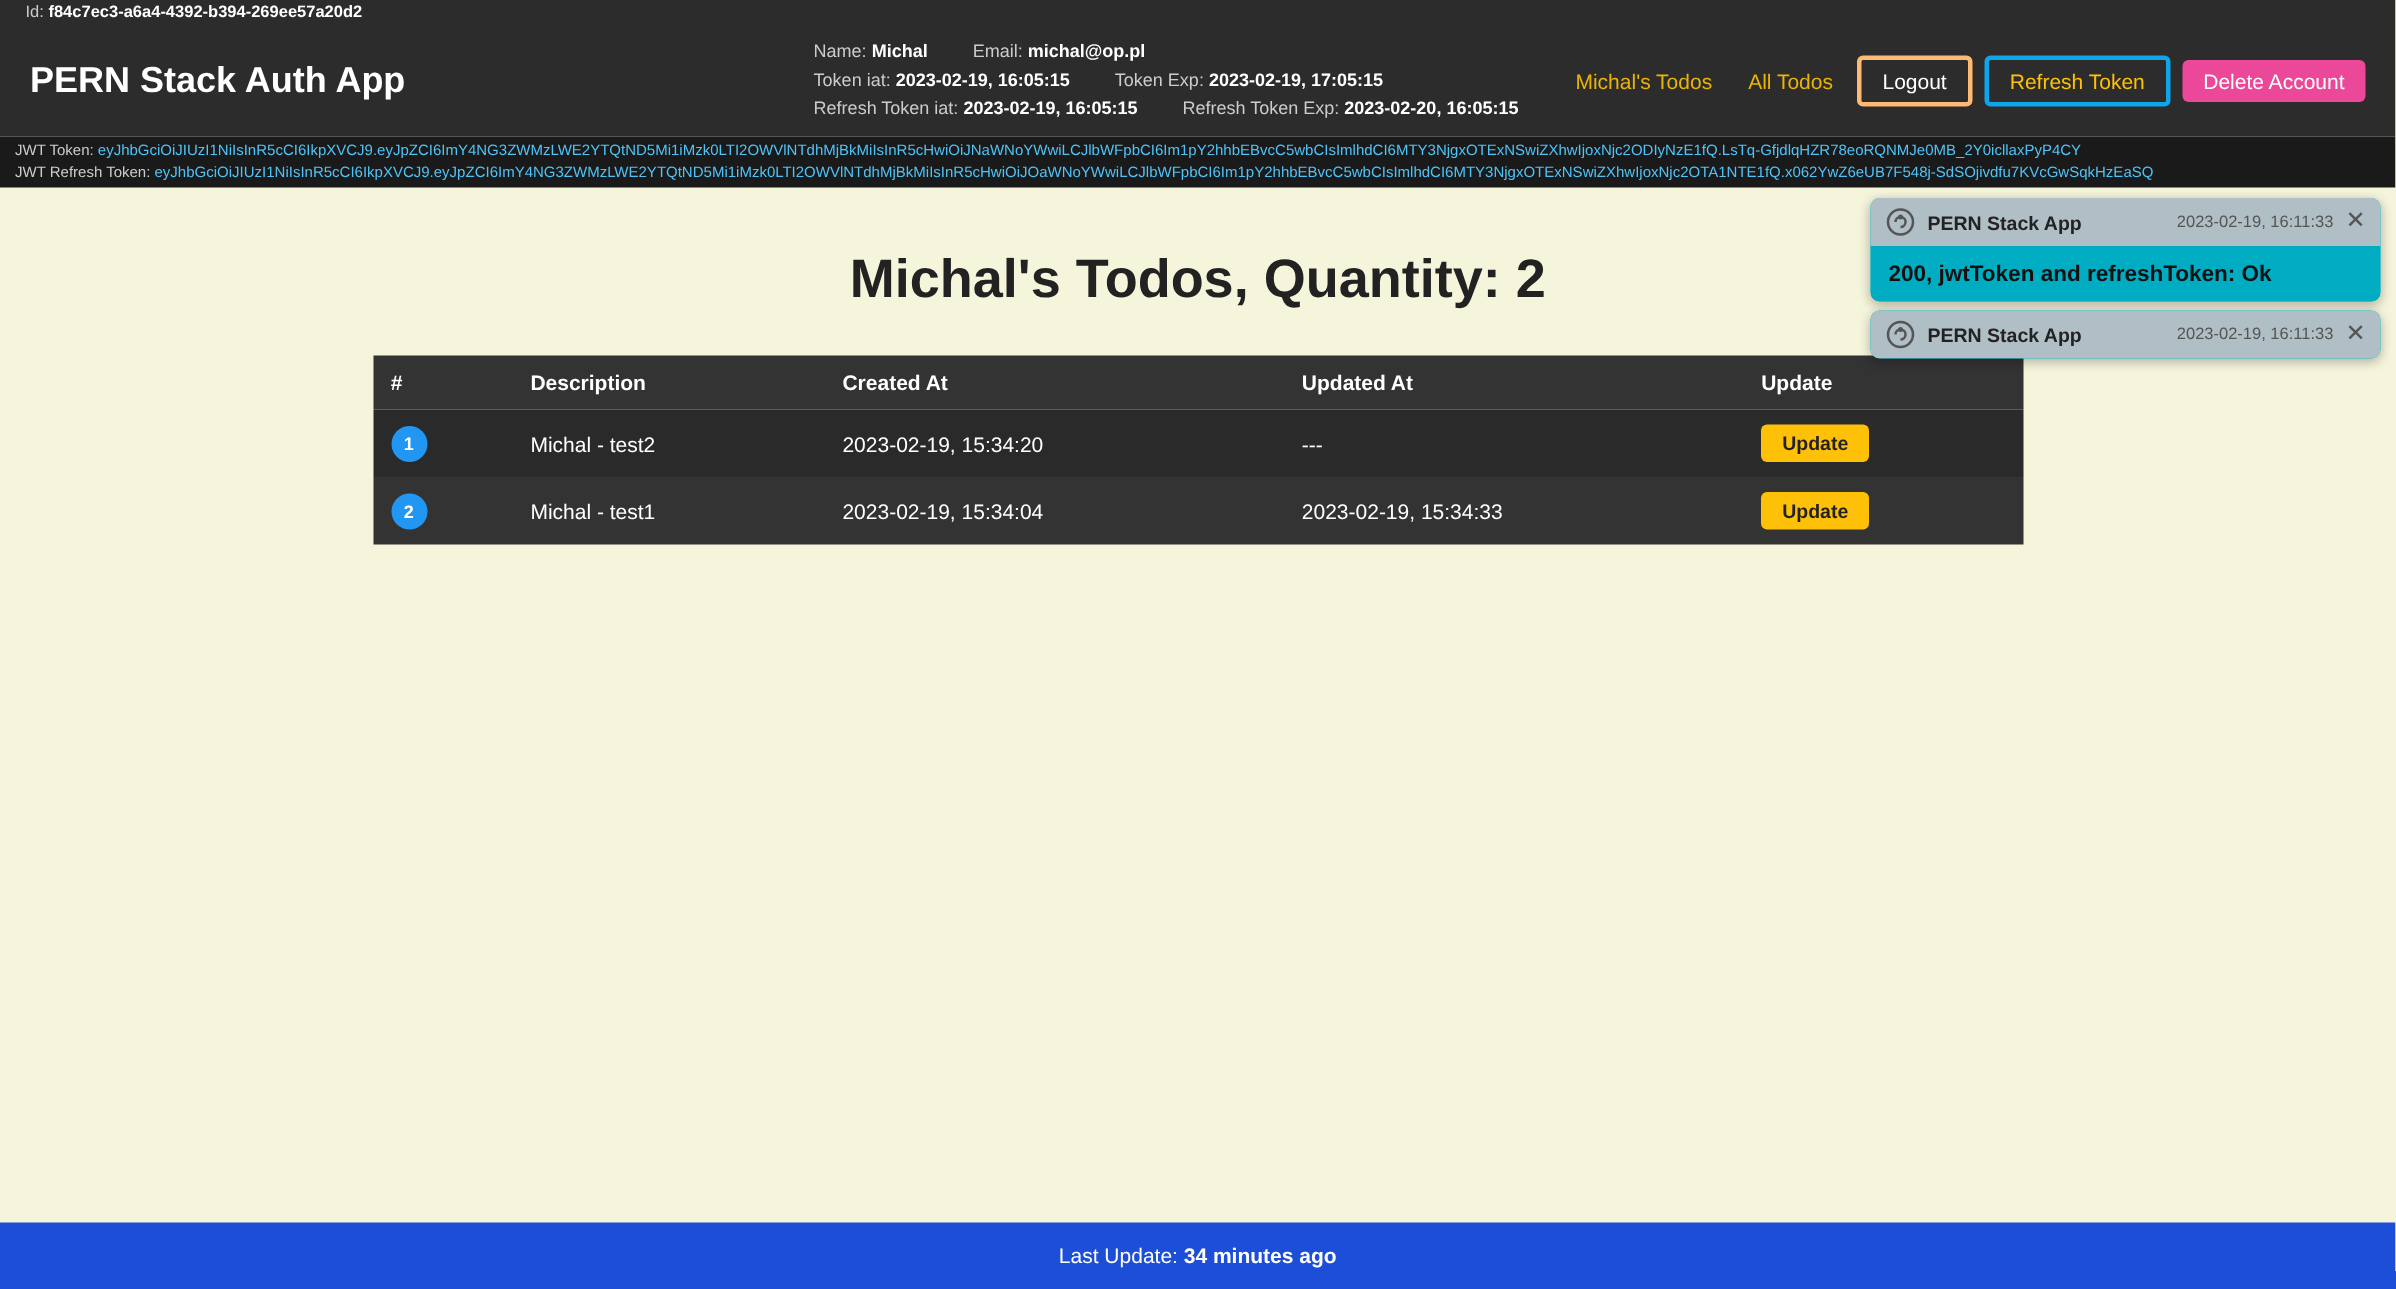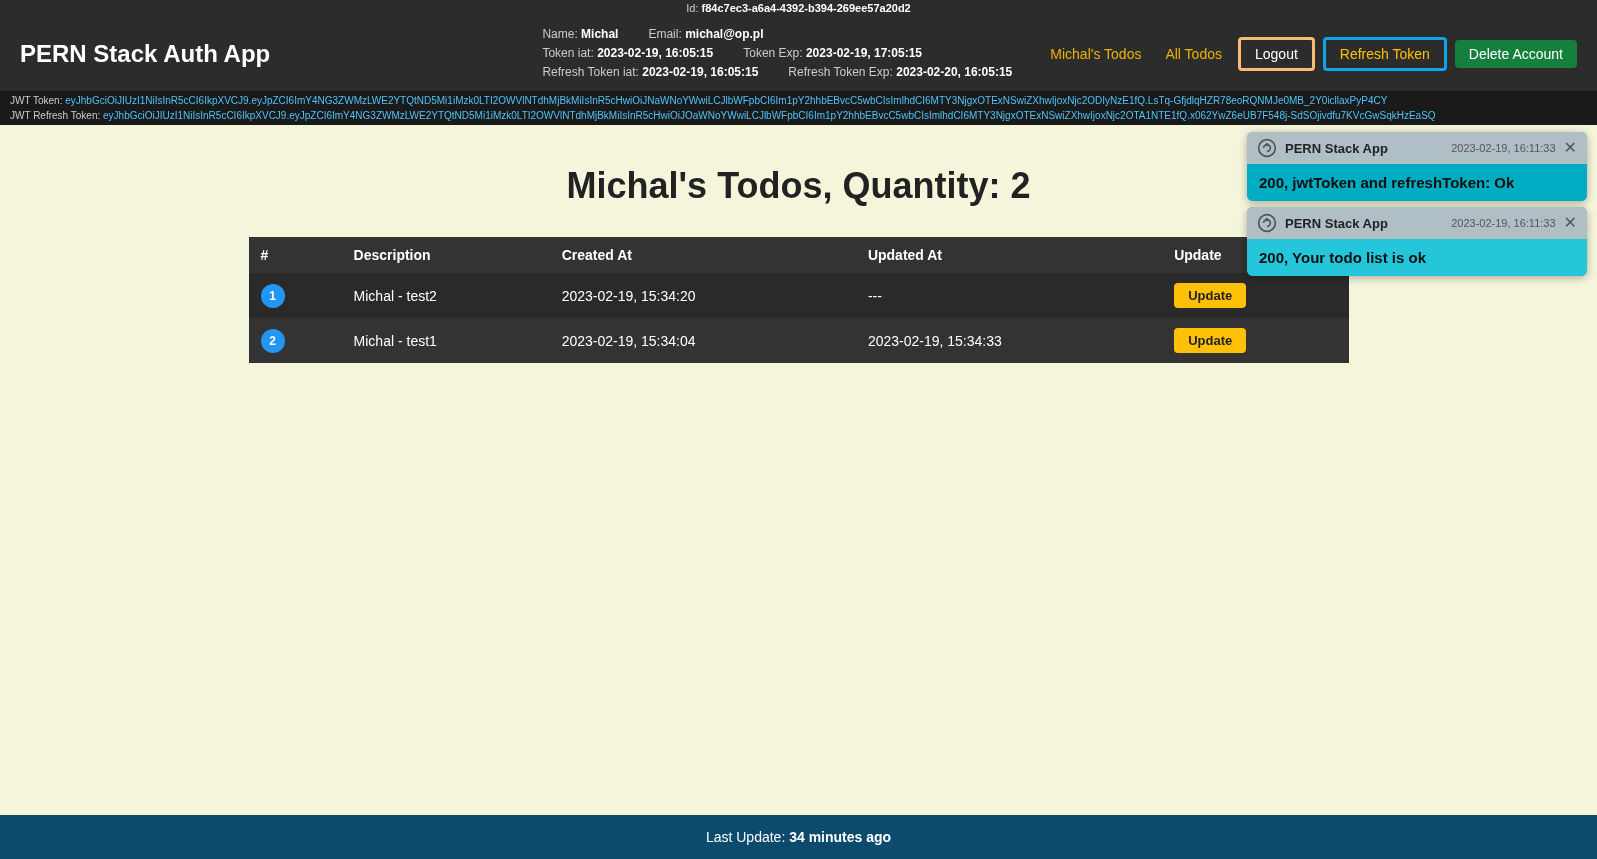--- a/index.html
+++ b/index.html
@@ -60,21 +60,21 @@
     .btn-refresh-token {
       background: transparent;
       color: #ffc107;
       border: 3px solid #0ea5e9;
       padding: 6px 14px;
       border-radius: 4px;
       cursor: pointer;
       font-size: 14px;
     }
     .btn-delete-account {
-      background: #15803d;
+      background: #ec4899;
       color: #fff;
       border: none;
       padding: 6px 14px;
       border-radius: 4px;
       cursor: pointer;
       font-size: 14px;
     }
 
     
     .token-bar {
@@ -151,21 +151,21 @@
       border: none;
       padding: 5px 14px;
       border-radius: 4px;
       cursor: pointer;
       font-size: 13px;
       font-weight: bold;
     }
 
     
     .footer {
-      background: #0c4a6e;
+      background: #1d4ed8;
       color: #fff;
       text-align: center;
       padding: 14px;
       font-size: 14px;
       flex-shrink: 0;
     }
     .footer strong {
       font-weight: bold;
     }
 
@@ -223,21 +223,21 @@
       font-size: 15px;
       font-weight: bold;
     }
     .toast-1 .toast-body { background: #00acc1; }
     .toast-2 .toast-body { background: #26c6da; }
 
     
     .id-bar {
       background: #2c2c2c;
       color: #ccc;
-      text-align: center;
+      text-align: left;
       font-size: 11px;
       padding: 2px 17px;
       flex-shrink: 0;
     }
     .id-bar strong { color: #fff; }
   </style>
 </head>
 <body>
 
 <div class="id-bar">
@@ -361,21 +361,20 @@
       <div class="toast-header">
         <svg class="toast-icon" viewBox="0 0 24 24" fill="none" stroke="#555" stroke-width="2">
           <circle cx="12" cy="12" r="10"></circle>
           <path d="M8 12c0-2.2 1.8-4 4-4s4 1.8 4 4-1.8 4-4 4"></path>
           <circle cx="12" cy="8" r="1" fill="#555"></circle>
         </svg>
         <span class="toast-app-name">PERN Stack App</span>
         <span class="toast-time">2023-02-19, 16:11:33</span>
         <button class="toast-close">✕</button>
       </div>
-      <div class="toast-body">200, Your todo list is ok</div>
     </div>
   </div>
 </div>
 
 <footer class="footer">
   <span>Last Update:</span>
   <strong>34 minutes ago</strong>
 </footer>
 
 </body></html>

